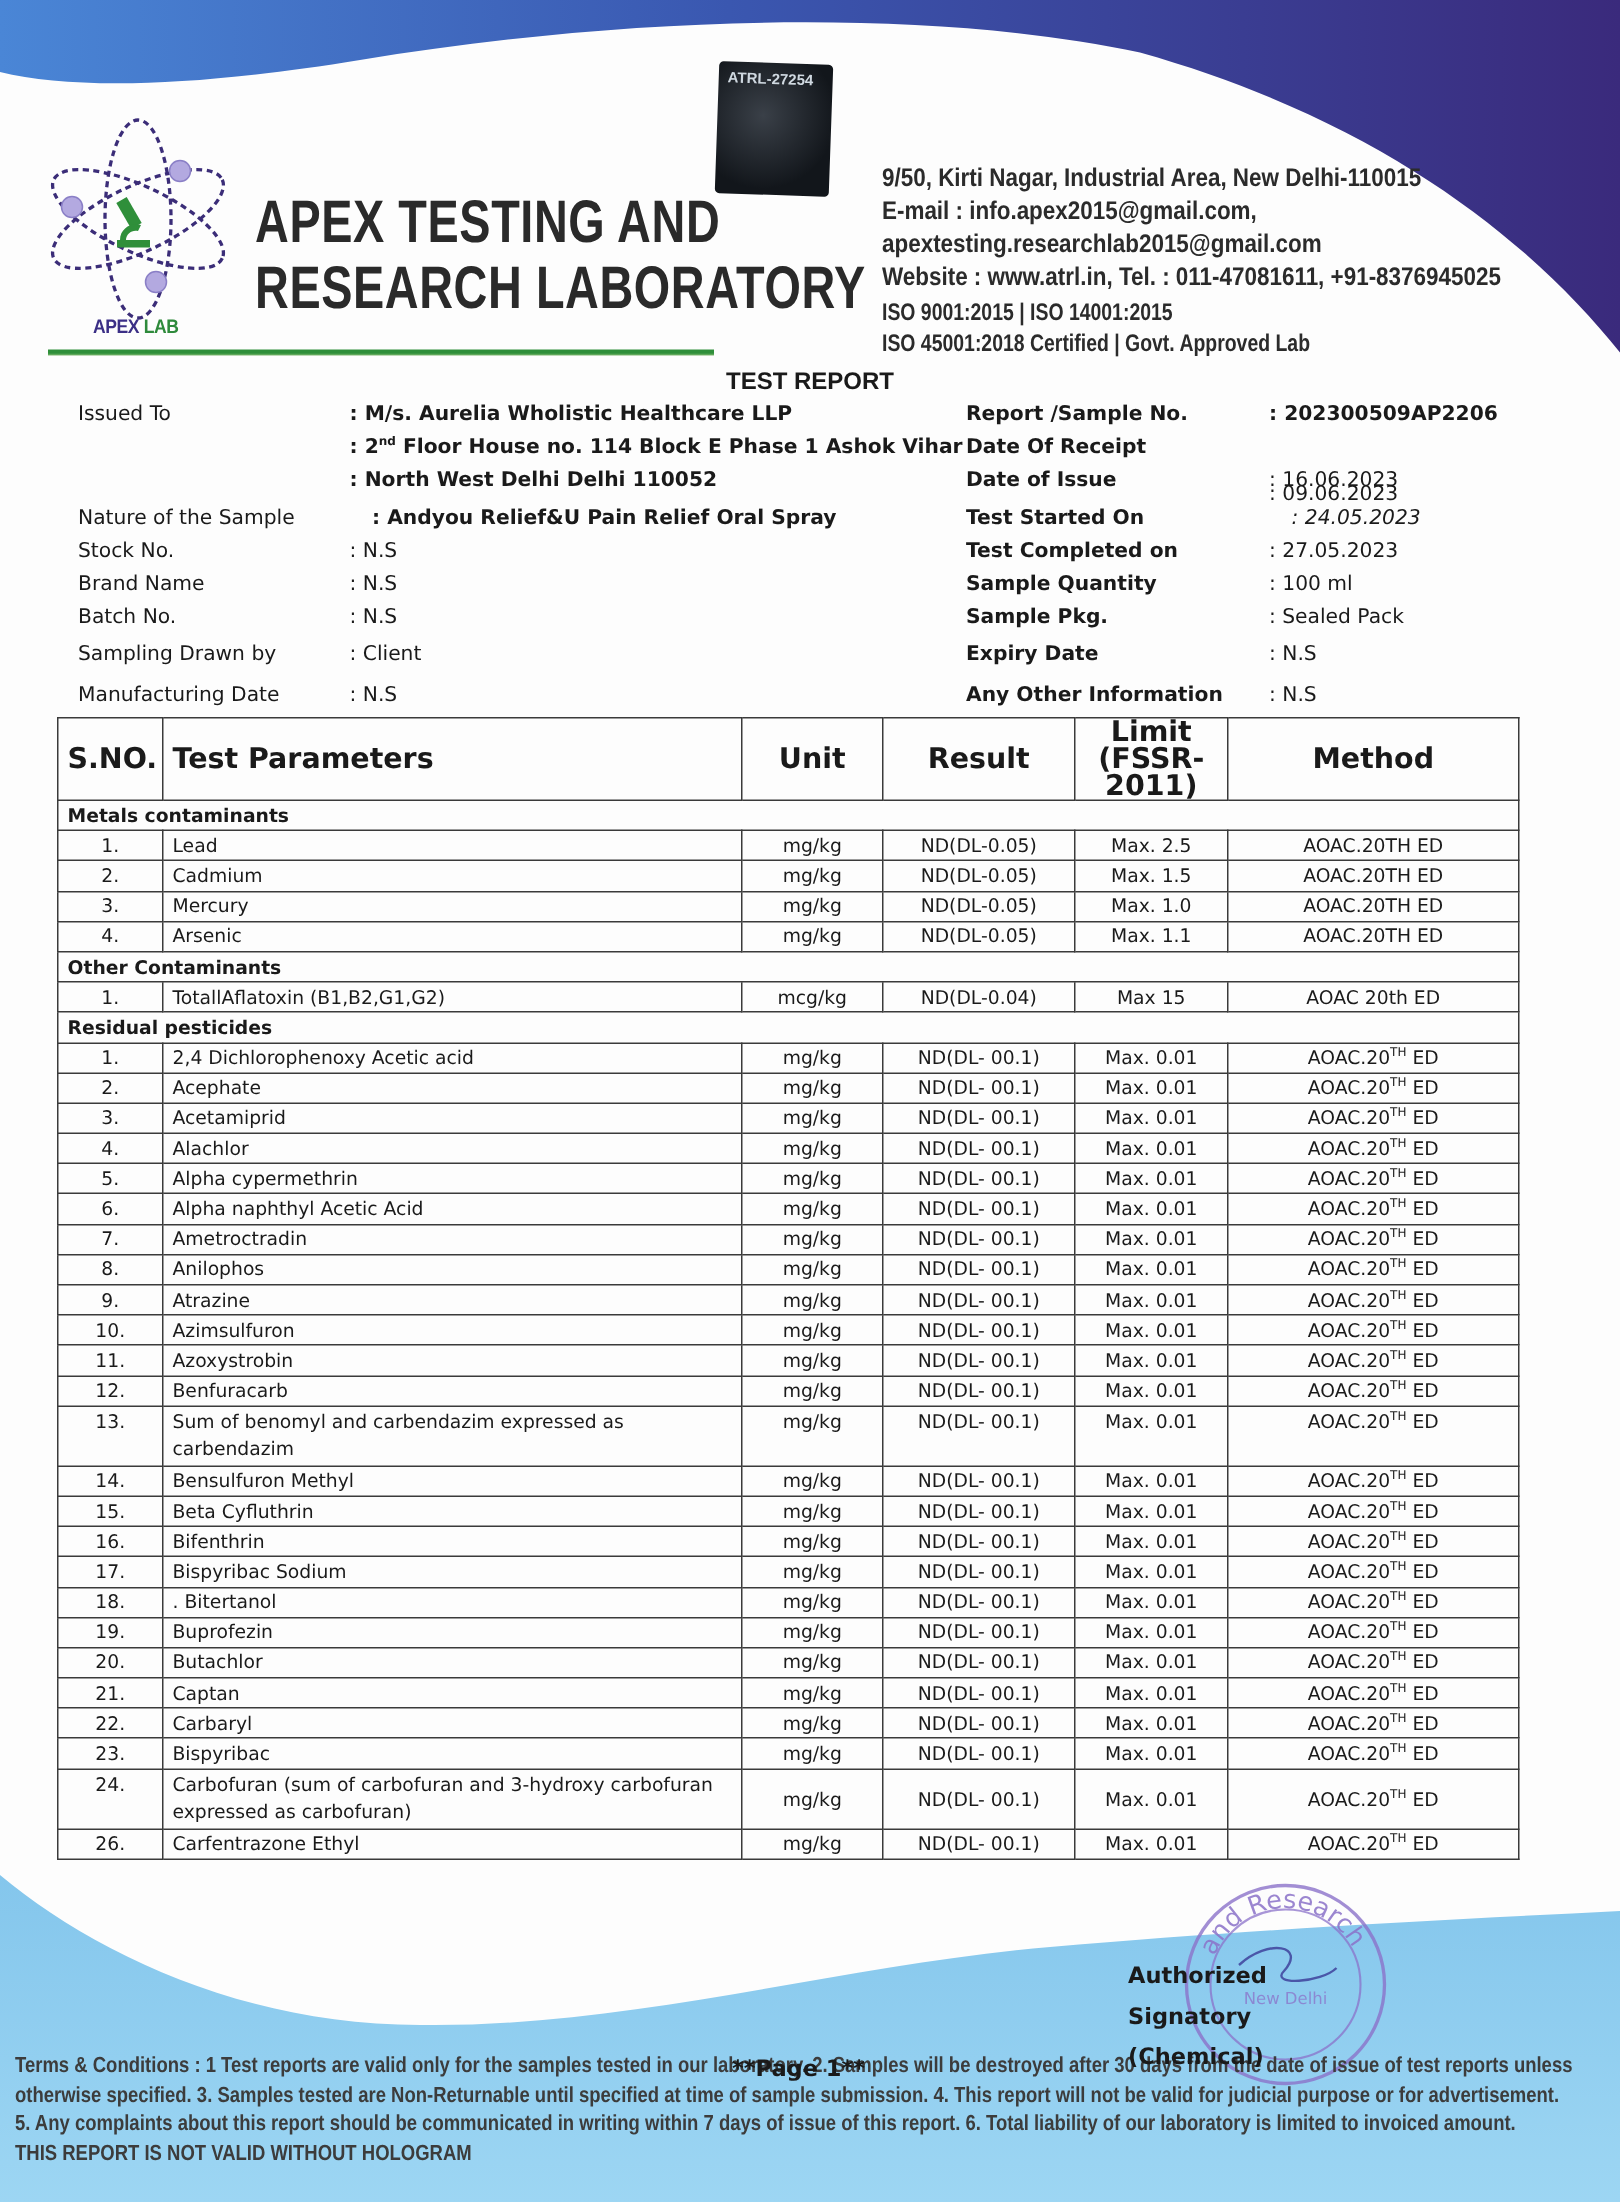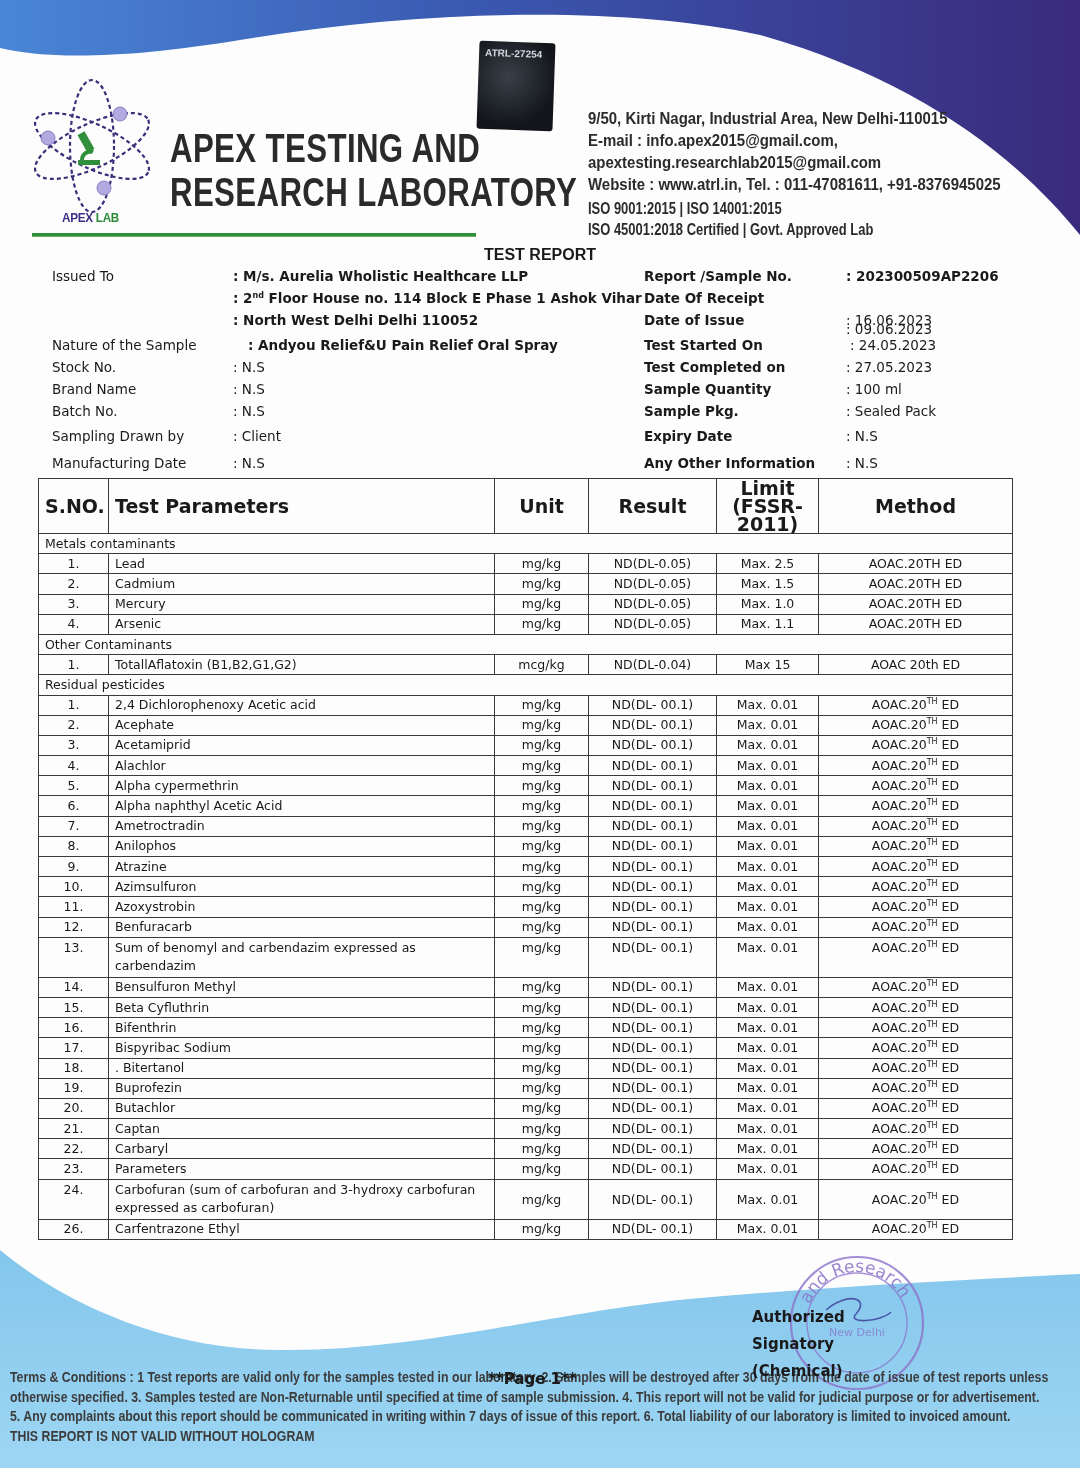--- a/index.html
+++ b/index.html
@@ -33,21 +33,21 @@
   .meta .val { position: absolute; }
   .bold { font-weight: bold; }
 
   .table-wrap { position: absolute; left: 38px; top: 478px; width: 974px; z-index: 2; }
   table { border-collapse: collapse; width: 974px; font-family: "DejaVu Sans", sans-serif; font-size: 12.5px; table-layout: fixed; }
   td, th { border: 1px solid #3a3a3a; padding: 0 6px; vertical-align: middle; }
   th { font-weight: bold; height: 42px; font-size: 19px; }
   td { height: 20.2px; line-height: 18px; }
   td.c { text-align: center; }
   td.sn { text-align: center; }
-  tr.section td { font-weight: normal; }
+  tr.section td { font-weight: bold; }
   tr.tall td { height: 40px; vertical-align: top; padding-top: 1px; }
   tr.tall td.mid { vertical-align: middle; }
   sup { font-size: 8px; line-height: 0; }
 
   .signatory { position: absolute; left: 752px; top: 1304px; z-index: 3; font-family: "DejaVu Sans", sans-serif; font-weight: bold; font-size: 15px; text-align: left; width: 172px; line-height: 27px; }
   .stamp { position: absolute; left: 786px; top: 1252px; width: 142px; height: 142px; z-index: 2; }
 
   .page-no { position: absolute; left: 488px; top: 1370px; z-index: 3; font-family: "DejaVu Sans", sans-serif; font-weight: bold; font-size: 15px; }
   .terms { position: absolute; left: 10px; top: 1368px; width: 1060px; z-index: 2; font-family: "Liberation Sans", sans-serif; font-weight: bold; color: #3c3c3c; font-size: 14.5px; line-height: 19.5px; transform: scaleX(0.85); transform-origin: left; white-space: nowrap; }
 </style>
@@ -154,21 +154,21 @@
     <div class="meta-row" style="top: 22px;">
       <span class="lbl bold">Date Of Receipt</span>
       <span class="val" style="left: 202px; margin-top: 31px;">: 09.06.2023</span>
     </div>
     <div class="meta-row" style="top: 44px;">
       <span class="lbl bold">Date of Issue</span>
       <span class="val" style="left: 202px;">: 16.06.2023</span>
     </div>
     <div class="meta-row" style="top: 69px;">
       <span class="lbl bold">Test Started On</span>
-      <span class="val" style="left: 206px;">: 24.05.2023</span>
+      <span class="val" style="left: 217px; font-style: italic;">: 24.05.2023</span>
     </div>
     <div class="meta-row" style="top: 91px;">
       <span class="lbl bold">Test Completed on</span>
       <span class="val" style="left: 202px;">: 27.05.2023</span>
     </div>
     <div class="meta-row" style="top: 113px;">
       <span class="lbl bold">Sample Quantity</span>
       <span class="val" style="left: 202px;">: 100 ml</span>
     </div>
     <div class="meta-row" style="top: 135px;">
@@ -429,21 +429,21 @@
         <tr>
           <td class="sn">22.</td>
           <td>Carbaryl</td>
           <td class="c">mg/kg</td>
           <td class="c">ND(DL- 00.1)</td>
           <td class="c">Max. 0.01</td>
           <td class="c">AOAC.20<sup>TH</sup> ED</td>
         </tr>
         <tr>
           <td class="sn">23.</td>
-          <td>Parameters</td>
+          <td>Bispyribac</td>
           <td class="c">mg/kg</td>
           <td class="c">ND(DL- 00.1)</td>
           <td class="c">Max. 0.01</td>
           <td class="c">AOAC.20<sup>TH</sup> ED</td>
         </tr>
         <tr class="tall">
           <td class="sn">24.</td>
           <td>Carbofuran (sum of carbofuran and 3-hydroxy carbofuran expressed as carbofuran)</td>
           <td class="c mid" style="vertical-align: middle;">mg/kg</td>
           <td class="c mid" style="vertical-align: middle;">ND(DL- 00.1)</td>

